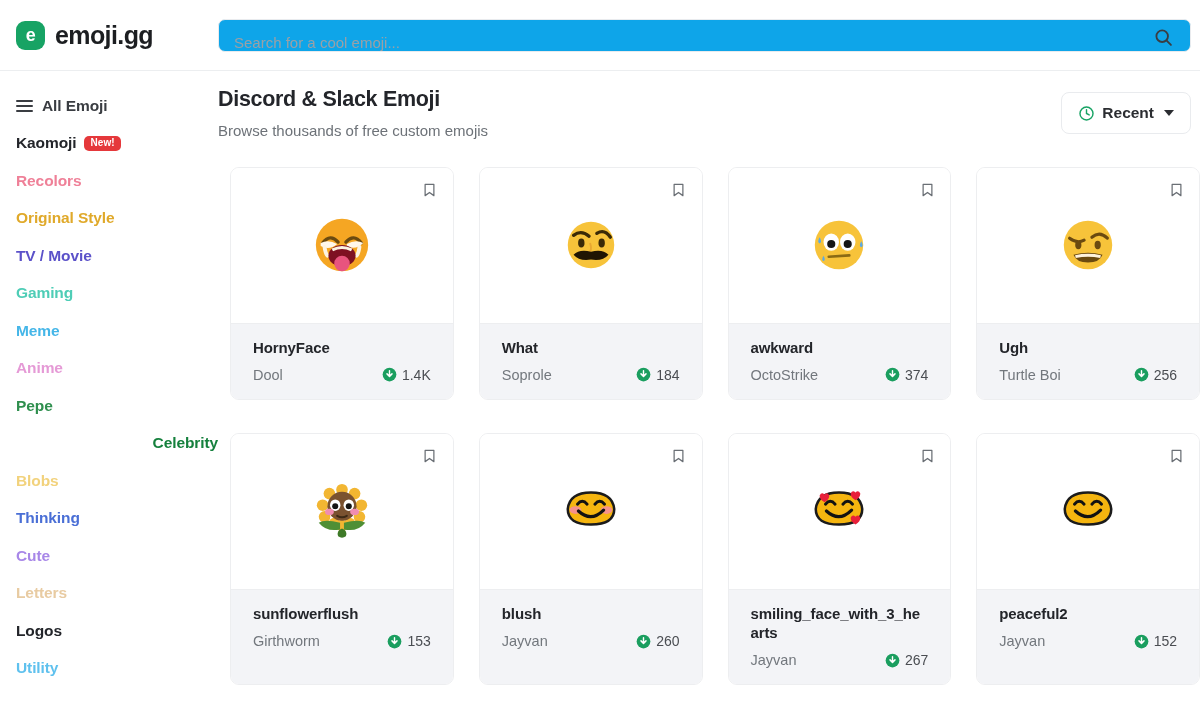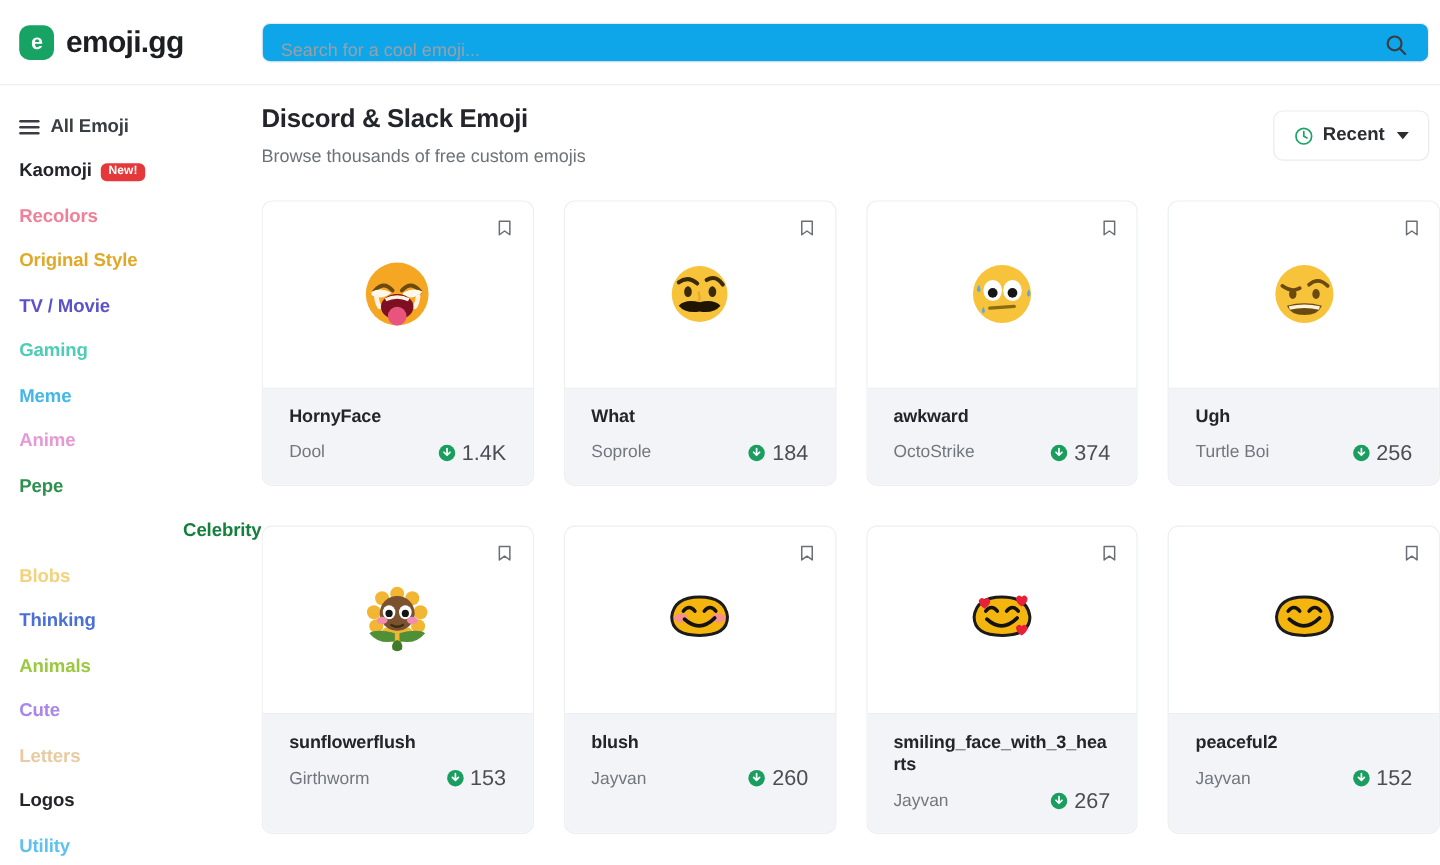--- a/index.html
+++ b/index.html
@@ -168,20 +168,21 @@
     margin-left: 3px;
   }
 
   
   .grid {
     display: grid;
     grid-template-columns: repeat(4, 1fr);
     gap: 33px 25px;
     margin-top: 28px;
     padding-right: 0px;
+    margin-left: 12px;
   }
   .card {
     border: 1px solid #edeef0;
     border-radius: 9px;
     background: #fff;
     overflow: hidden;
     display: flex;
     flex-direction: column;
     cursor: pointer;
   }
@@ -221,21 +222,21 @@
     display: flex;
     align-items: center;
     justify-content: space-between;
     margin-top: 10px;
   }
   .author { font-size: 14.5px; color: #72777d; }
   .dl {
     display: inline-flex;
     align-items: center;
     gap: 5px;
-    font-size: 18px;
+    font-size: 14px;
     color: #4a4d52;
   }
   .dl-icon { width: 15px; height: 15px; display: block; }
 </style>
 </head>
 <body>
 
 <div class="header">
   <div class="brand">
     <div class="brand-logo">e</div>
@@ -292,23 +293,20 @@
           <span>Pepe</span>
         </div>
         <div class="side-item" style="color: #15803d; justify-content: flex-end;">
           <span>Celebrity</span>
         </div>
         <div class="side-item" style="color: rgb(242, 210, 124);">
           <span>Blobs</span>
         </div>
         <div class="side-item" style="color: rgb(74, 111, 214);">
           <span>Thinking</span>
-        </div>
-        <div class="side-item" style="color: rgb(154, 201, 63);">
-          <span>Animals</span>
         </div>
         <div class="side-item" style="color: rgb(168, 135, 232);">
           <span>Cute</span>
         </div>
         <div class="side-item" style="color: rgb(232, 203, 162);">
           <span>Letters</span>
         </div>
         <div class="side-item" style="color: rgb(35, 37, 42);">
           <span>Logos</span>
         </div>

